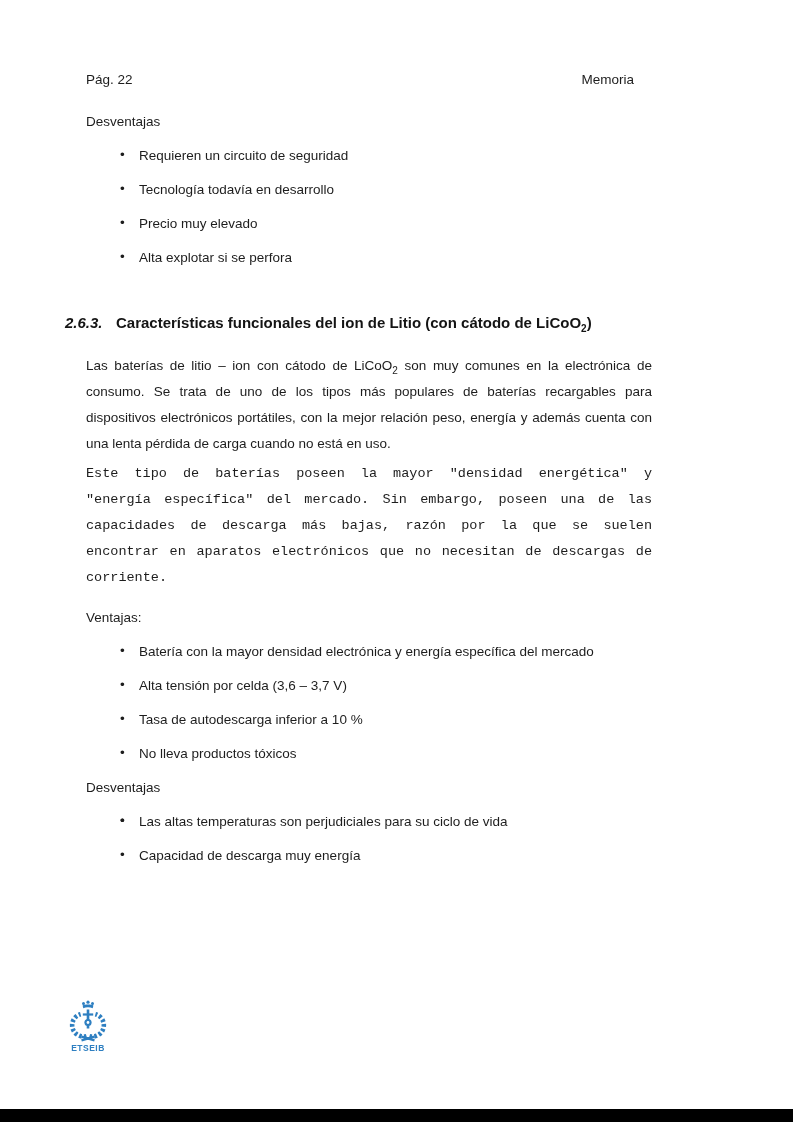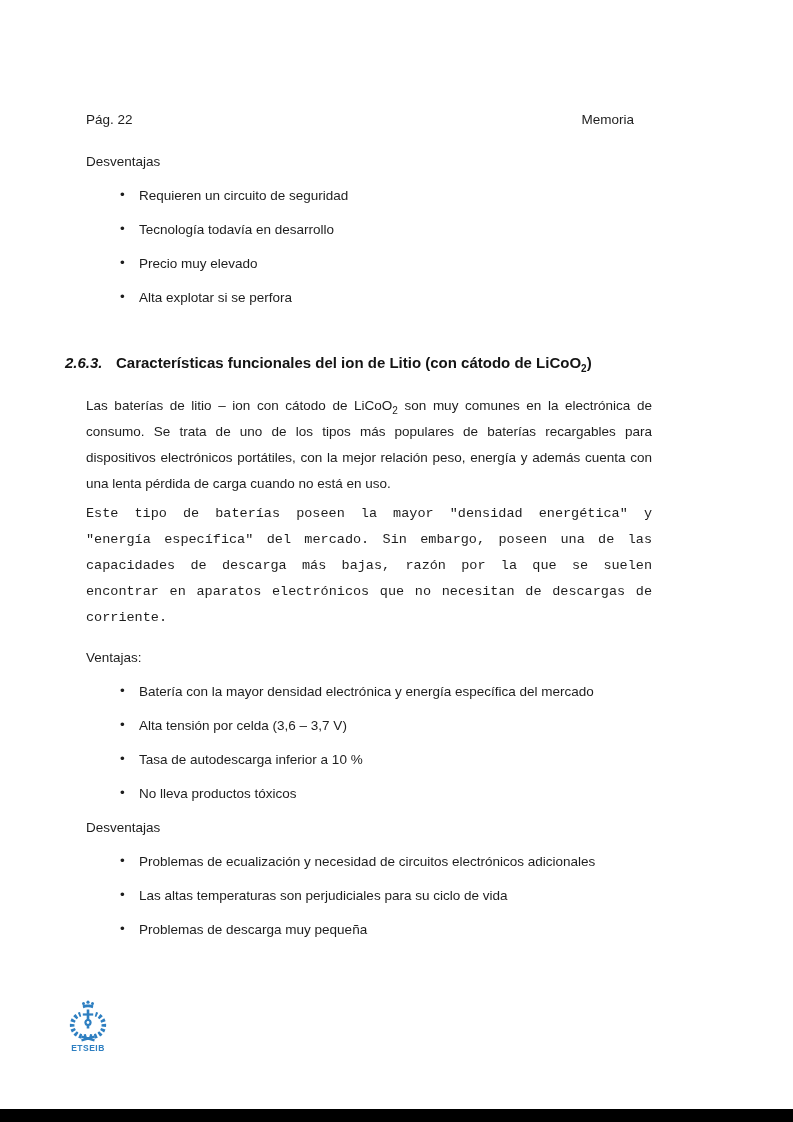--- a/index.html
+++ b/index.html
@@ -19,21 +19,21 @@
   .content {
     position: absolute;
     left: 86px;
     top: 0;
     width: 566px;
     font-size: 13.5px;
   }
   .header {
     display: flex;
     justify-content: space-between;
-    padding-top: 112px;
+    padding-top: 72px;
     line-height: 16px;
   }
   .header .right { margin-right: 18px; }
   .list-label {
     margin-top: 26px;
     line-height: 15px;
   }
   ul.bullets {
     list-style: none;
     margin: 19px 0 0 0;
@@ -125,23 +125,23 @@
     <div class="list-label" id="ventajas-label">Ventajas:</div>
     <ul class="bullets">
       <li><span class="dot">•</span><span>Batería con la mayor densidad electrónica y energía específica del mercado</span></li>
       <li><span class="dot">•</span><span>Alta tensión por celda (3,6 – 3,7 V)</span></li>
       <li><span class="dot">•</span><span>Tasa de autodescarga inferior a 10 %</span></li>
       <li><span class="dot">•</span><span>No lleva productos tóxicos</span></li>
     </ul>
 
     <div class="list-label" id="desventajas-label">Desventajas</div>
     <ul class="bullets">
-      <li><span class="dot">•</span><span>Problemas de ecualización y necesidad de circuitos electrónicos adicionales</span></li>
+      <li><span class="dot">•</span></li>
       <li><span class="dot">•</span><span>Las altas temperaturas son perjudiciales para su ciclo de vida</span></li>
-      <li><span class="dot">•</span><span>Problemas de descarga muy pequeña</span></li>
+      <li><span class="dot">•</span><span>Capacidad de descarga muy energía</span></li>
     </ul>
   </div>
 
   <div class="logo">
     <svg width="44" height="42" viewBox="0 0 44 42" xmlns="http://www.w3.org/2000/svg">
 
       <circle cx="17.5" cy="3.6" r="1.5" fill="currentColor"></circle>
       <circle cx="22" cy="2.2" r="1.6" fill="currentColor"></circle>
       <circle cx="26.5" cy="3.6" r="1.5" fill="currentColor"></circle>
       <path d="M16.6,5.6 C18.2,4.2 25.8,4.2 27.4,5.6 L26.7,8.2 C24,7 20,7 17.3,8.2 Z" fill="currentColor"></path>

